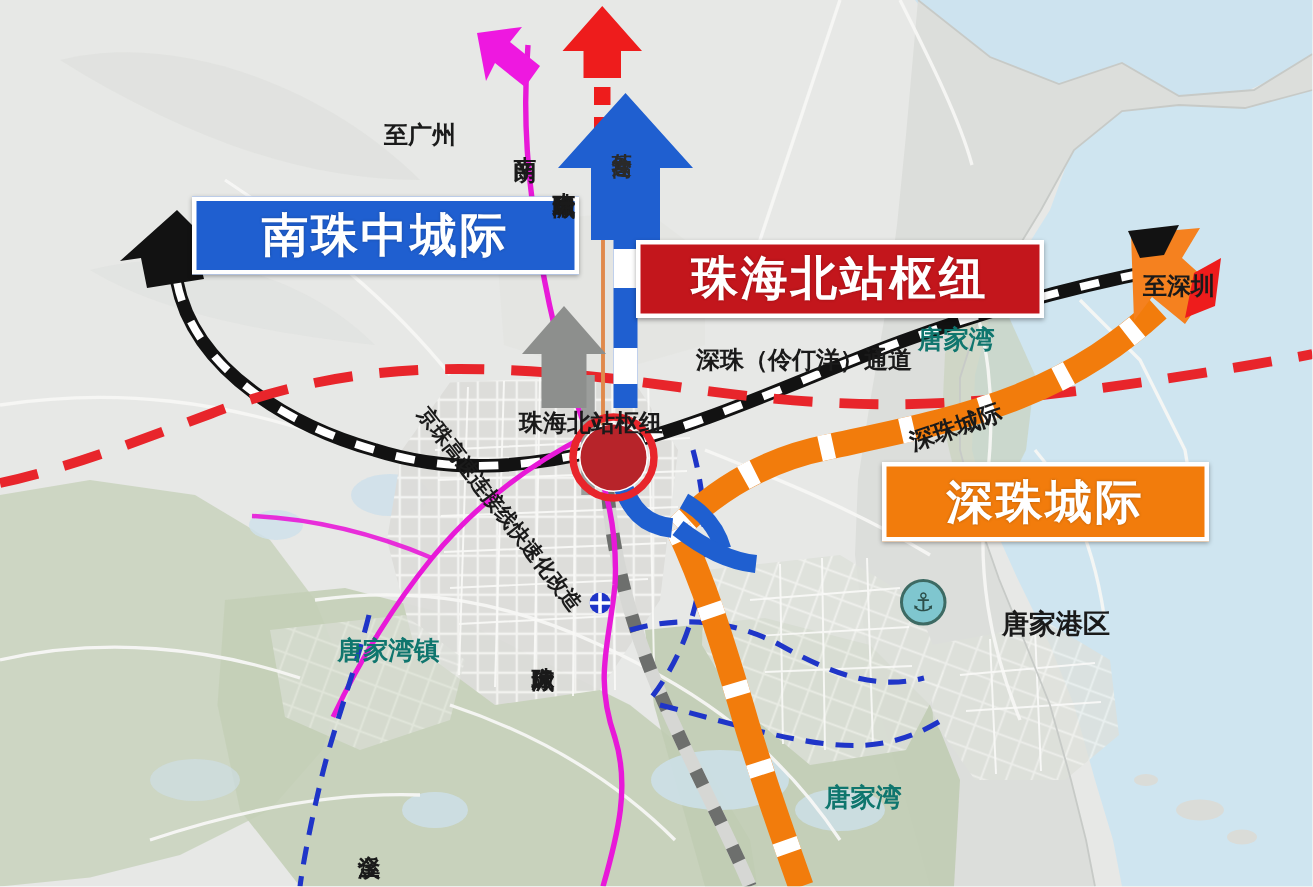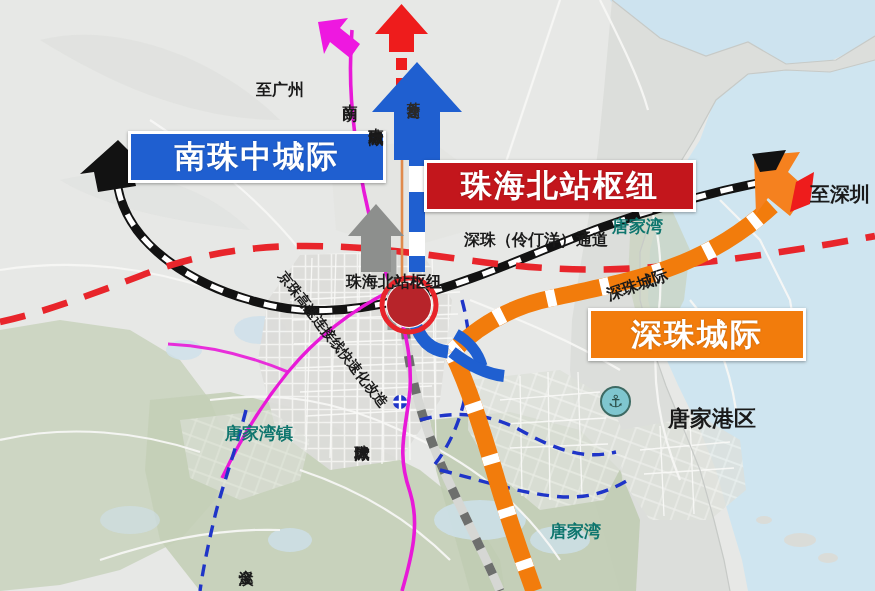--- a/index.html
+++ b/index.html
@@ -250,21 +250,21 @@
   </svg>
 
   <div class="callout" id="callout-nanzhu">南珠中城际</div>
 
   <div class="callout" id="callout-zhuhaibei">珠海北站枢纽</div>
 
   <div class="callout" id="callout-shenzhu">深珠城际</div>
 
   <div class="lbl mtxt" style="left:256px;top:44px;font-size:16px;margin-top:36px;">至广州</div>
 
-  <div class="lbl mtxt" style="left:810px;top:181px;font-size:20px;">至深圳</div>
+  <div class="lbl mtxt" style="left:762px;top:181px;font-size:16px;">至深圳</div>
 
   <div class="lbl mtxt v" style="left:340px;top:92px;font-size:15px;">南朗</div>
 
   <div class="lbl mtxt v" style="left:366px;top:116px;font-size:15px;height:110px;">南珠中城际</div>
 
   <div class="lbl mtxt v" style="left:404px;top:92px;font-size:13px;color:#2a2a2a;">外环高速</div>
 
   <div class="lbl mtxt" style="left:464px;top:230px;font-size:16px;">深珠（伶仃洋）通道</div>
 
   <div class="lbl mtxt" style="left:346px;top:272px;font-size:16px;">珠海北站枢纽</div>
@@ -274,21 +274,21 @@
   <div class="lbl mtxt rot" style="left:604px;top:286px;font-size:16px;transform:rotate(-19deg);">深珠城际</div>
 
   <div class="lbl mtxt v" style="left:352px;top:432px;font-size:15px;">广珠城际</div>
 
   <div class="lbl mtxt gray" style="left:225px;top:422px;font-size:17px;">唐家湾镇</div>
 
   <div class="lbl mtxt gray" style="left:612px;top:215px;font-size:17px;">唐家湾</div>
 
   <div class="lbl mtxt gray" style="left:550px;top:520px;font-size:17px;">唐家湾</div>
 
-  <div class="lbl mtxt" style="left:668px;top:404px;font-size:22px;">唐家港区</div>
+  <div class="lbl mtxt" style="left:668px;top:404px;font-size:18px;">唐家港区</div>
 
   <div class="lbl mtxt v" style="left:236px;top:558px;font-size:15px;">金溪</div>
 
   <div id="anchor-badge">
     <span>⚓</span>
   </div>
 
 </div>
 
 </body></html>

